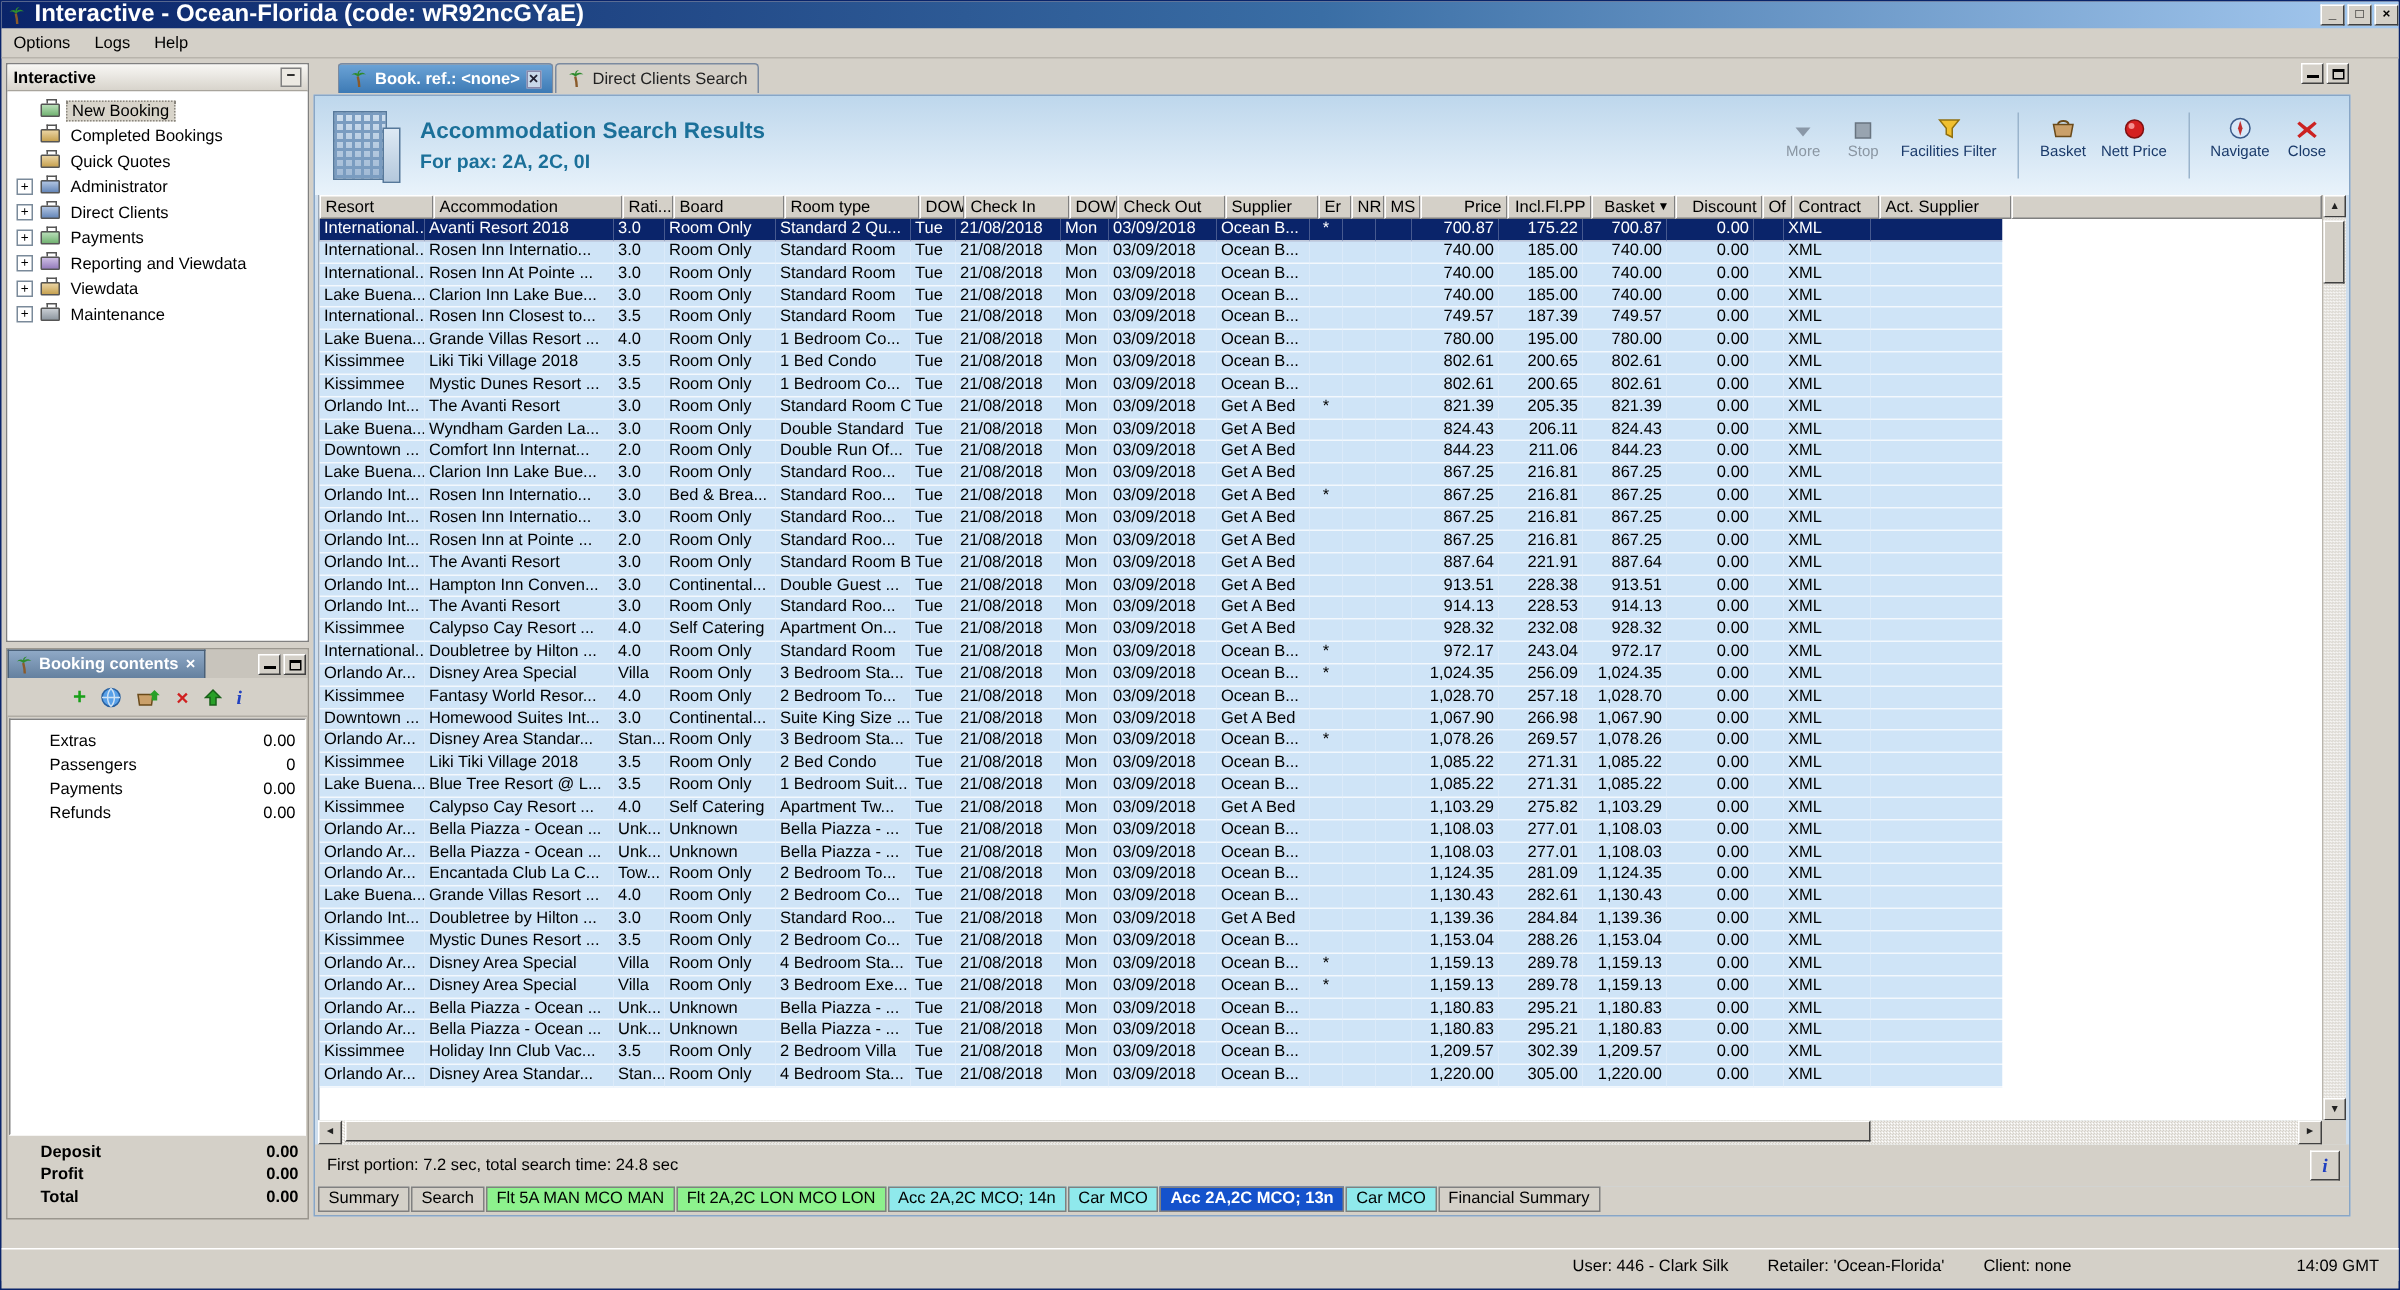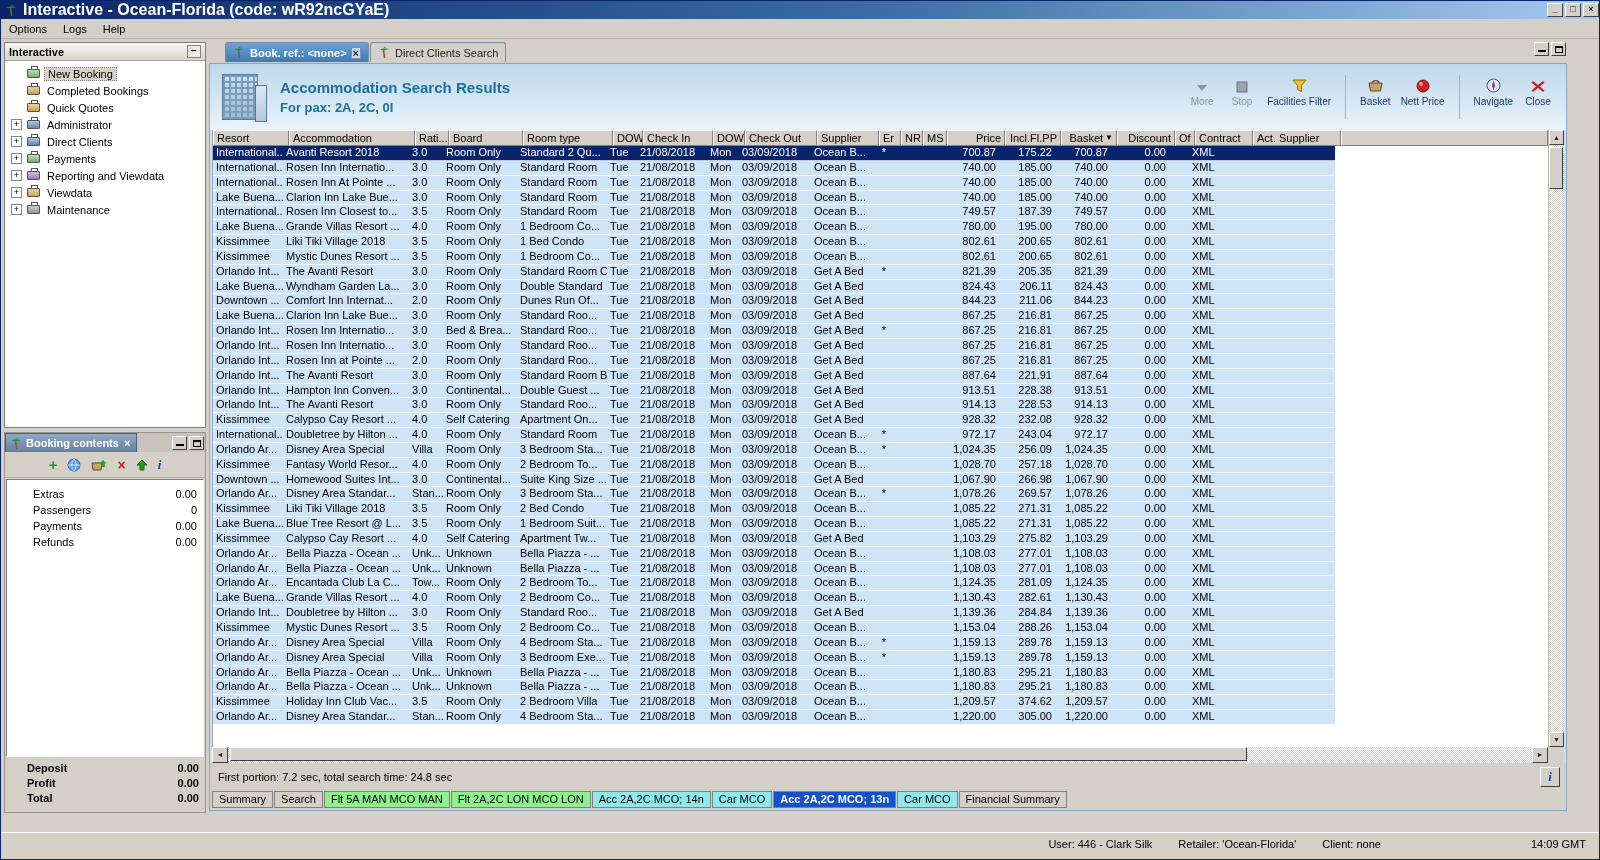--- a/index.html
+++ b/index.html
@@ -719,21 +719,21 @@
               <div class="td c" style="width: 20px;"></div>
               <div class="td" style="width: 58px;">XML</div>
               <div class="td" style="width: 88px;"></div>
               <div class="td fill"></div>
             </div>
             <div class="trow">
               <div class="td" style="width: 70px;">Downtown ...</div>
               <div class="td" style="width: 126px;">Comfort Inn Internat...</div>
               <div class="td" style="width: 34px;">2.0</div>
               <div class="td" style="width: 74px;">Room Only</div>
-              <div class="td" style="width: 90px;">Dunes Run Of...</div>
+              <div class="td" style="width: 90px;">Double Run Of...</div>
               <div class="td" style="width: 30px;">Tue</div>
               <div class="td" style="width: 70px;">21/08/2018</div>
               <div class="td" style="width: 32px;">Mon</div>
               <div class="td" style="width: 72px;">03/09/2018</div>
               <div class="td" style="width: 62px;">Get A Bed</div>
               <div class="td c" style="width: 22px;"></div>
               <div class="td c" style="width: 22px;"></div>
               <div class="td c" style="width: 24px;"></div>
               <div class="td r" style="width: 58px;">844.23</div>
               <div class="td r" style="width: 56px;">211.06</div>
@@ -1350,21 +1350,21 @@
               <div class="td" style="width: 90px;">2 Bedroom Villa</div>
               <div class="td" style="width: 30px;">Tue</div>
               <div class="td" style="width: 70px;">21/08/2018</div>
               <div class="td" style="width: 32px;">Mon</div>
               <div class="td" style="width: 72px;">03/09/2018</div>
               <div class="td" style="width: 62px;">Ocean B...</div>
               <div class="td c" style="width: 22px;"></div>
               <div class="td c" style="width: 22px;"></div>
               <div class="td c" style="width: 24px;"></div>
               <div class="td r" style="width: 58px;">1,209.57</div>
-              <div class="td r" style="width: 56px;">374.62</div>
+              <div class="td r" style="width: 56px;">302.39</div>
               <div class="td r" style="width: 56px;">1,209.57</div>
               <div class="td r" style="width: 58px;">0.00</div>
               <div class="td c" style="width: 20px;"></div>
               <div class="td" style="width: 58px;">XML</div>
               <div class="td" style="width: 88px;"></div>
               <div class="td fill"></div>
             </div>
             <div class="trow">
               <div class="td" style="width: 70px;">Orlando Ar...</div>
               <div class="td" style="width: 126px;">Disney Area Standar...</div>

